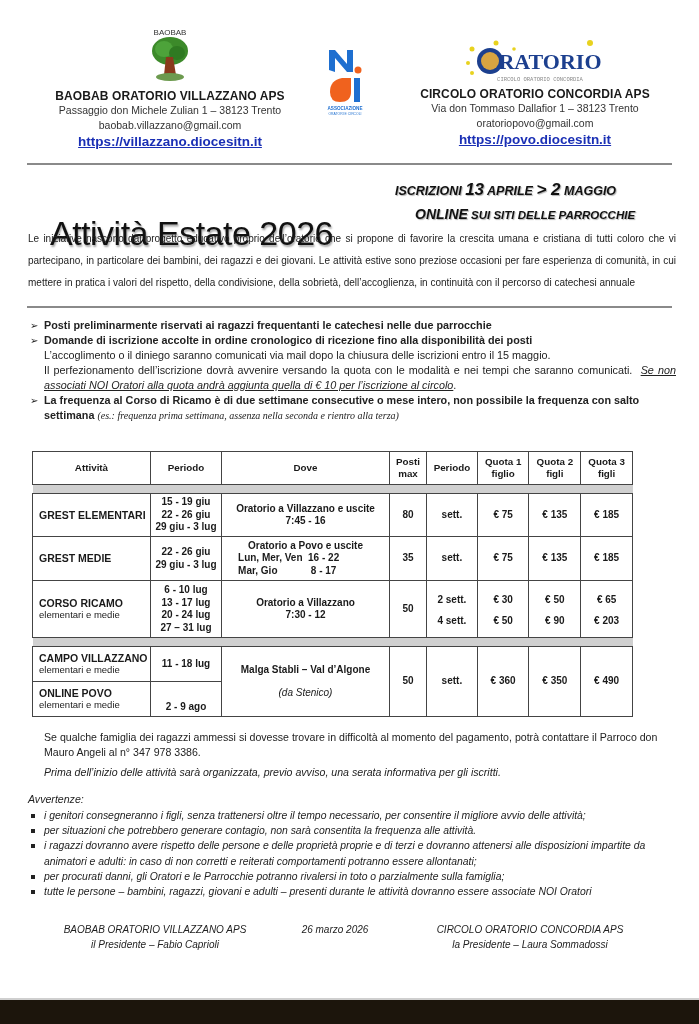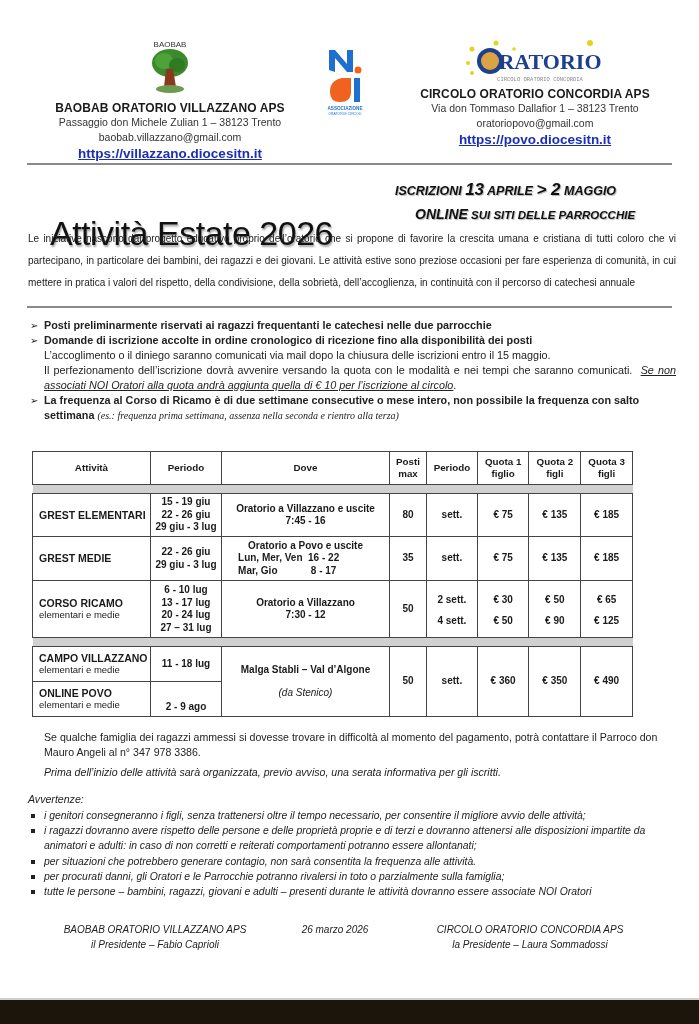--- a/index.html
+++ b/index.html
@@ -8,21 +8,21 @@
 
   .header { position: absolute; top: 0; left: 0; width: 699px; height: 160px; }
   .org { position: absolute; top: 25px; text-align: center; }
   .org-left { left: 20px; width: 300px; }
   .org-right { left: 390px; width: 290px; }
   .org-name { font-weight: bold; font-size: 12px; letter-spacing: 0.1px; margin-top: 2px; }
   .org-addr { font-size: 10.5px; line-height: 15px; color: #333; }
   .org-email { font-size: 10.5px; line-height: 14px; color: #333; }
   .org-link { font-size: 13.5px; font-weight: bold; color: #1a2fb5; text-decoration: underline; display: inline-block; margin-top: 1px; }
 
-  .logo-baobab { width: 60px; height: 62px; margin: 12px auto 0; position: relative; }
+  .logo-baobab { width: 60px; height: 62px; margin: 0 auto 0; position: relative; }
   .logo-oratorio { width: 150px; height: 48px; margin: 12px auto 0; position: relative; }
   .noi-logo { position: absolute; left: 325px; top: 40px; width: 42px; height: 80px; }
 
   .rule { position: absolute; left: 27px; width: 645px; height: 2px; background: #8a8a8a; }
 
   .title { position: absolute; left: 50px; top: 172px; font-size: 34px; color: #111; text-shadow: 1px 2px 2px rgba(0,0,0,0.35); letter-spacing: -0.5px; margin-top: 42px; }
   .reg1 { position: absolute; left: 395px; top: 180px; font-size: 15px; font-weight: bold; font-style: italic; color: #111; text-shadow: 1px 1px 1px rgba(0,0,0,0.3); }
   .reg1 .big { font-size: 17px; }
   .reg1 .sm { font-size: 12.5px; }
   .reg2 { position: absolute; left: 415px; top: 206px; font-size: 14px; font-weight: bold; font-style: italic; color: #111; text-shadow: 1px 1px 1px rgba(0,0,0,0.3); }
@@ -234,21 +234,21 @@
       <td>
         <div style="line-height:24px">€ 30</div>
         <div style="line-height:18px">€ 50</div>
       </td>
       <td>
         <div style="line-height:24px">€ 50</div>
         <div style="line-height:18px">€ 90</div>
       </td>
       <td>
         <div style="line-height:24px">€ 65</div>
-        <div style="line-height:18px">€ 125</div>
+        <div style="line-height:18px">€ 203</div>
       </td>
     </tr>
 
     <tr class="sep">
         <td colspan="8"></td>
       </tr>
 
     <tr style="height:35px">
       <td class="name">
         <span>CAMPO VILLAZZANO</span>
@@ -276,22 +276,22 @@
 </table>
 
 <div class="note">
   <p>Se qualche famiglia dei ragazzi ammessi si dovesse trovare in difficoltà al momento del pagamento, potrà contattare il Parroco don Mauro Angeli al n° 347 978 3386.</p>
   <p>Prima dell’inizio delle attività sarà organizzata, previo avviso, una serata informativa per gli iscritti.</p>
 </div>
 
 <div class="warn-title">Avvertenze:</div>
 <ul class="warn">
   <li>i genitori consegneranno i figli, senza trattenersi oltre il tempo necessario, per consentire il migliore avvio delle attività;</li>
+  <li>per situazioni che potrebbero generare contagio, non sarà consentita la frequenza alle attività.</li>
   <li>i ragazzi dovranno avere rispetto delle persone e delle proprietà proprie e di terzi e dovranno attenersi alle disposizioni impartite da animatori e adulti: in caso di non corretti e reiterati comportamenti potranno essere allontanati;</li>
-  <li>per situazioni che potrebbero generare contagio, non sarà consentita la frequenza alle attività.</li>
   <li>per procurati danni, gli Oratori e le Parrocchie potranno rivalersi in toto o parzialmente sulla famiglia;</li>
   <li>tutte le persone – bambini, ragazzi, giovani e adulti – presenti durante le attività dovranno essere associate NOI Oratori</li>
 </ul>
 
 <div class="sig sig-left">
   <div>BAOBAB ORATORIO VILLAZZANO APS</div>
   <div>il Presidente – Fabio Caprioli</div>
 </div>
 <div class="sig sig-mid">26 marzo 2026</div>
 <div class="sig sig-right">

